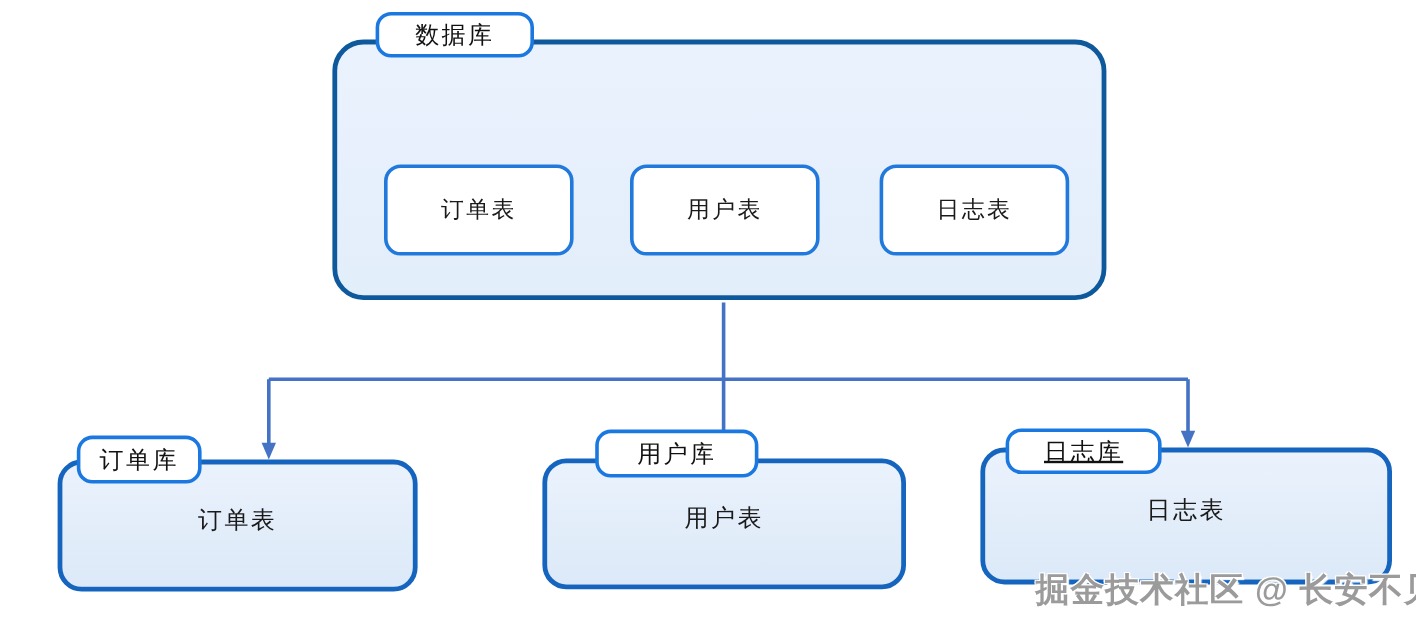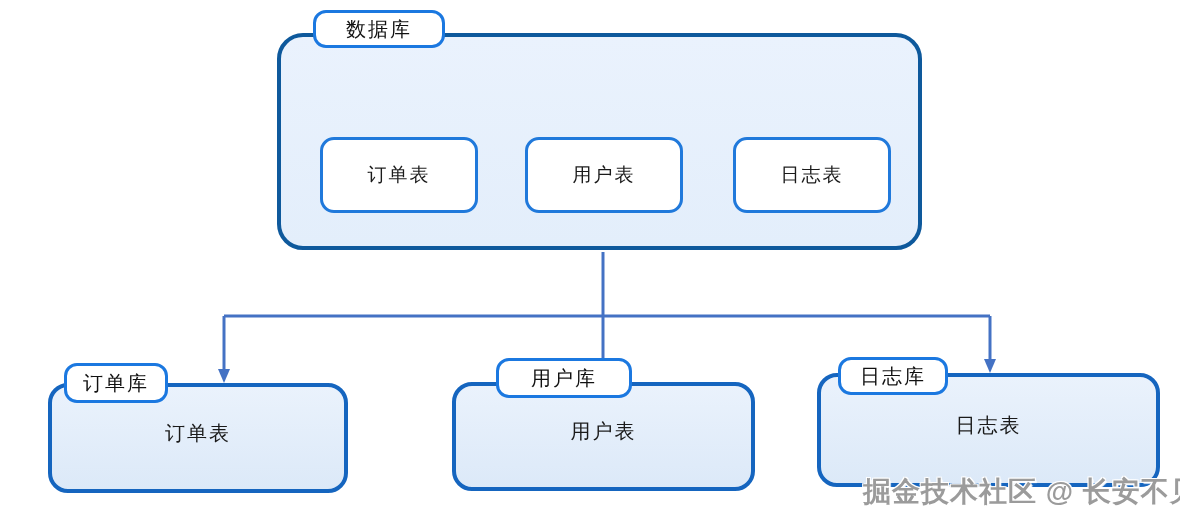--- a/index.html
+++ b/index.html
@@ -17,21 +17,21 @@
 
   
   .tab-label {
     position: absolute; background: #ffffff; border: 3px solid #1b78e0;
     border-radius: 13px; display: flex; align-items: center; justify-content: center;
     font-size: 20px; letter-spacing: 2px; color: #111; z-index: 6;
   }
   .tab-src   { left: 313px; top: 10px;  width: 132px; height: 38px; }
   .tab-ord   { left: 64px;  top: 363px; width: 104px; height: 40px; }
   .tab-user  { left: 465px; top: 358px; width: 136px; height: 40px; margin-left: 31px; }
-  .tab-log   { left: 838px; top: 357px; width: 110px; height: 38px; }
+  .tab-log   { left: 838px; top: 357px; width: 130px; height: 38px; text-decoration: underline; }
 
   
   .table-node {
     position: absolute; top: 137px; width: 158px; height: 76px;
     background: #ffffff; border: 3px solid #2079db; border-radius: 14px;
     display: flex; align-items: center; justify-content: center;
     font-size: 19px; letter-spacing: 2px; z-index: 2;
   }
   .tn-0 { left: 320px; }
   .tn-1 { left: 525px; }

